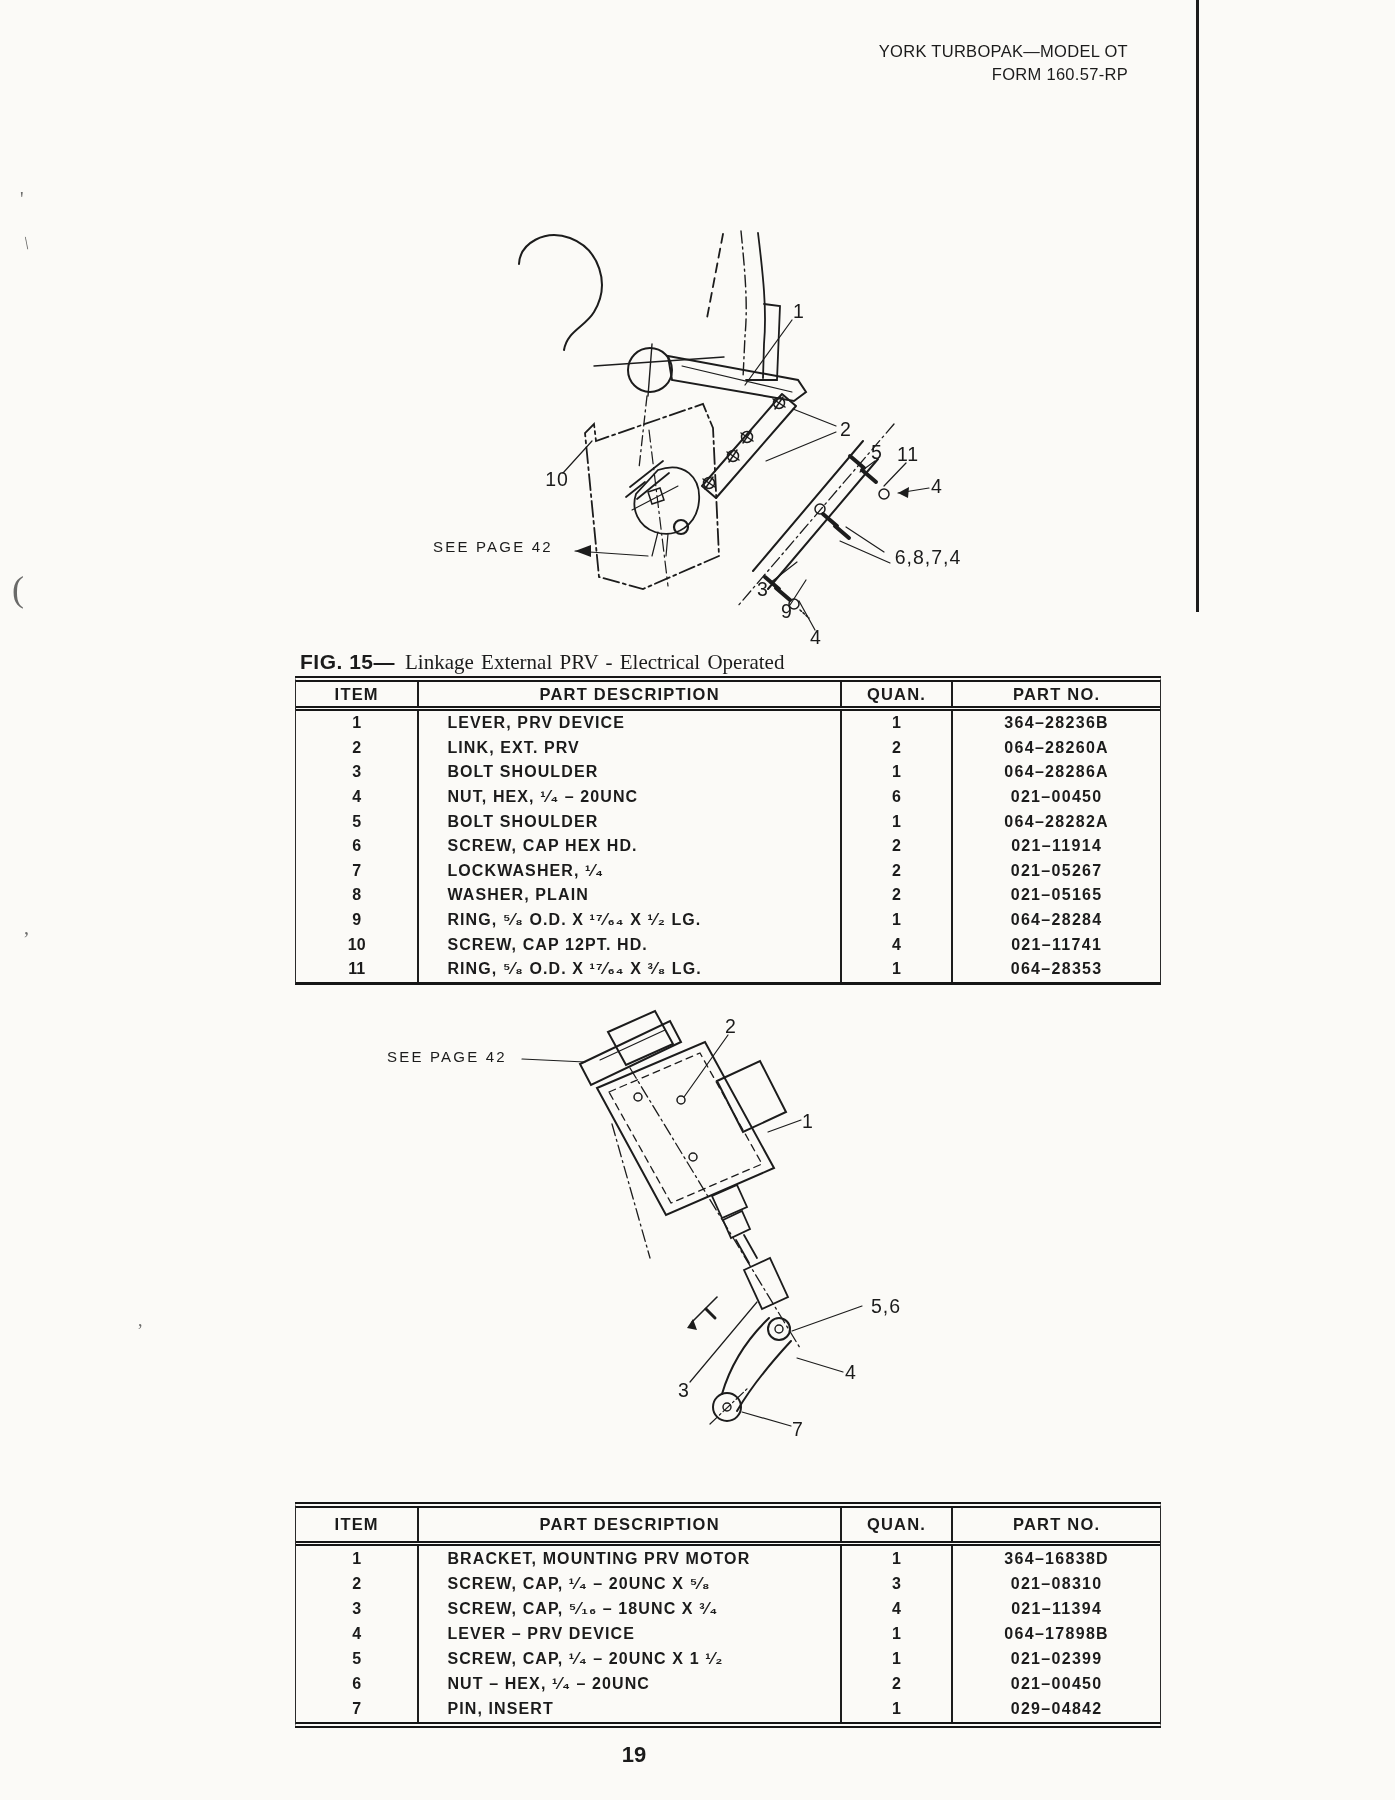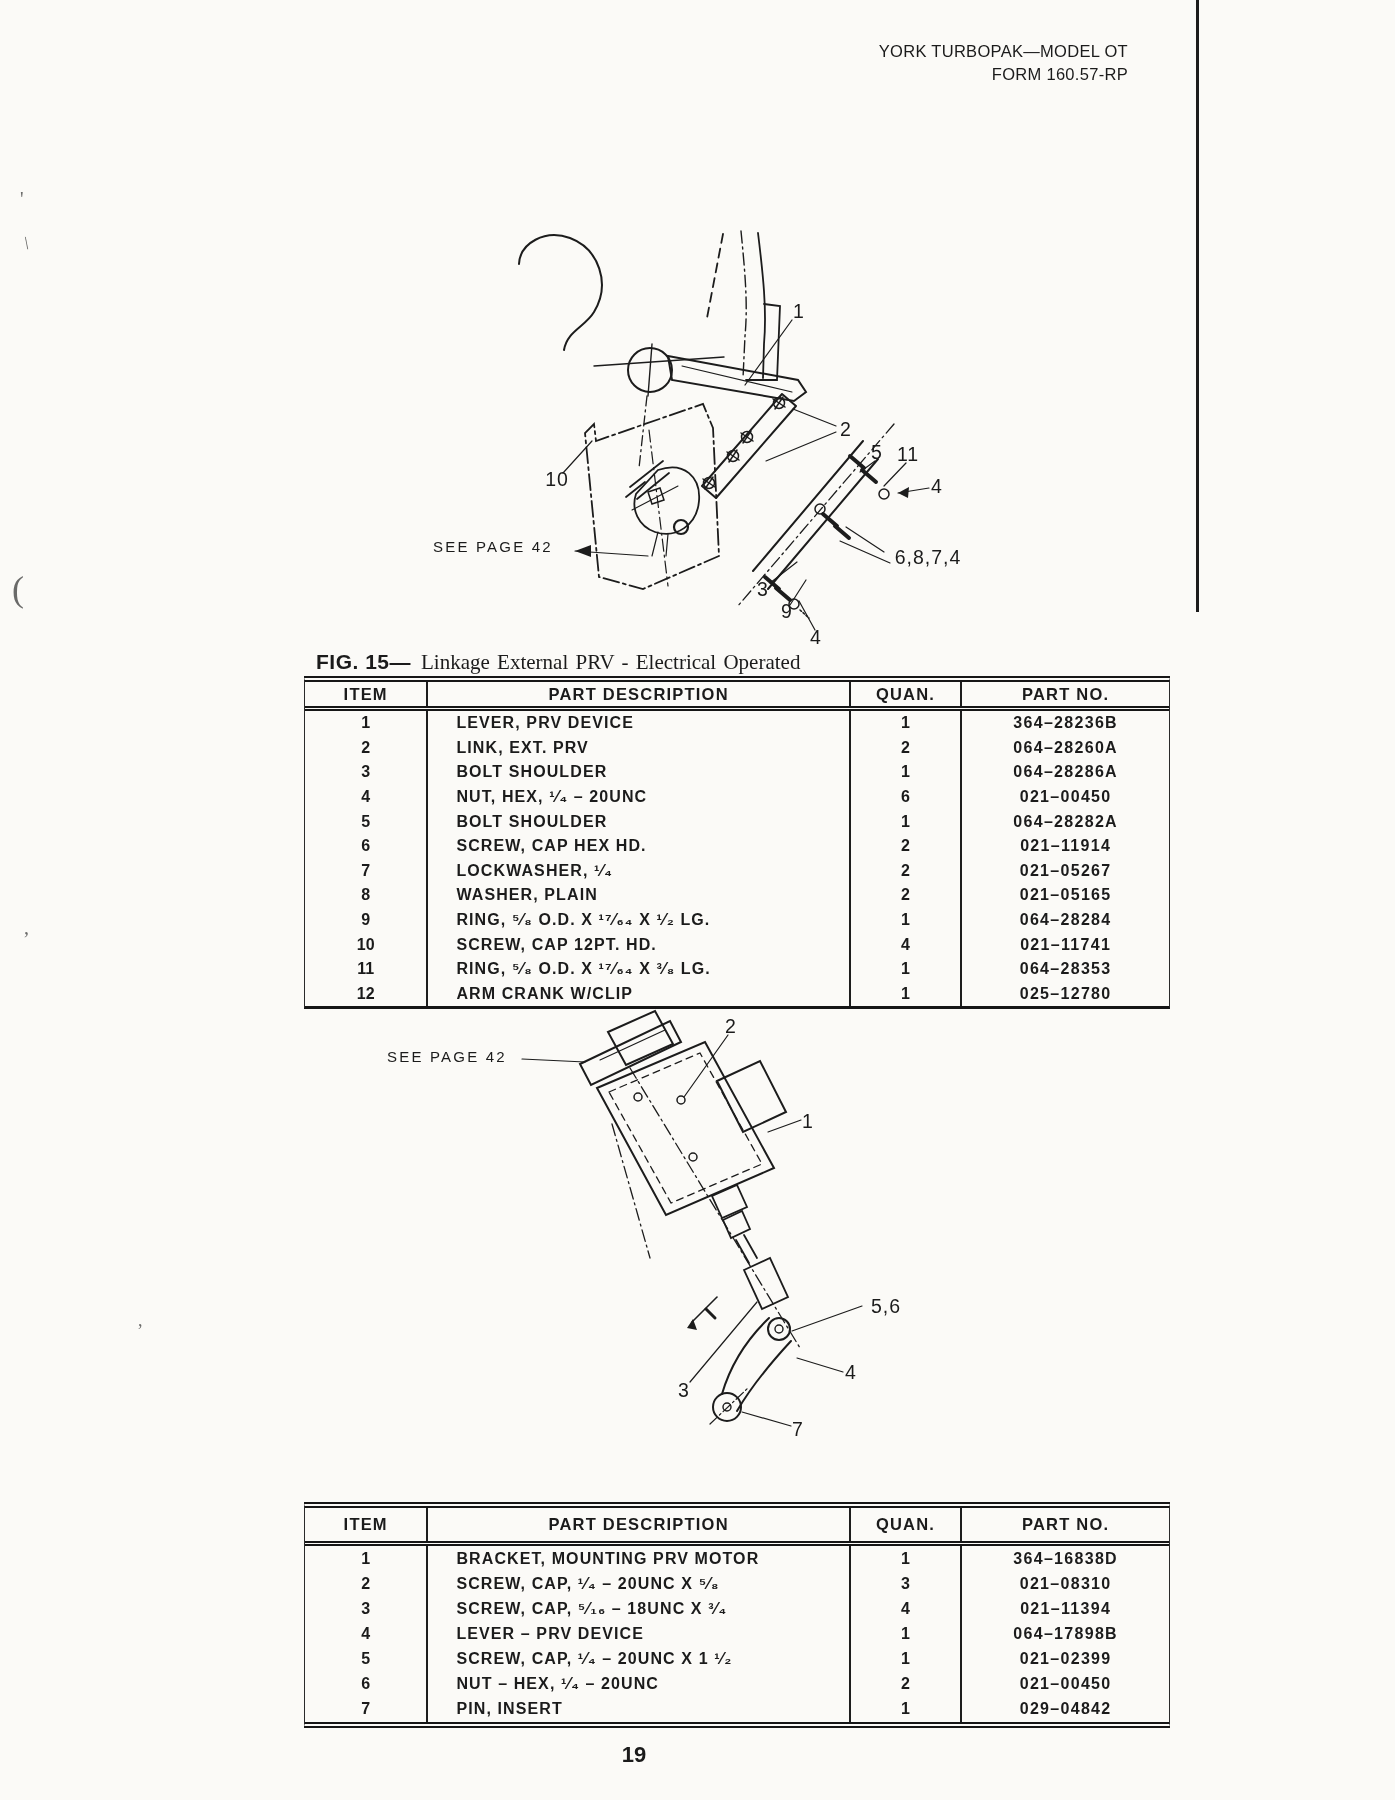--- a/index.html
+++ b/index.html
@@ -12,25 +12,25 @@
   .vline{left:1196px;top:0;width:3px;height:612px;background:#1c1c1c;}
   
   .titleblock{left:712px;top:136px;transform:translateX(-50%);text-align:center;white-space:nowrap;}
   .titleblock .t1,.titleblock .t2{font-size:22px;font-weight:bold;letter-spacing:.6px;line-height:28px;}
   .titleblock .t3{font-size:18px;font-weight:bold;letter-spacing:.4px;line-height:26px;}
   
   svg{position:absolute;overflow:visible;}
   .co{position:absolute;transform:translate(-50%,-50%);font-size:19.5px;letter-spacing:1px;white-space:nowrap;}
   .seepage{position:absolute;font-size:15px;letter-spacing:2.2px;white-space:nowrap;}
   
-  .cap{position:absolute;left:316px;white-space:nowrap;}
+  .cap{position:absolute;left:300px;white-space:nowrap;}
   .cap .figlab{font-size:21px;font-weight:bold;letter-spacing:.5px;}
   .cap .figtxt{font-family:"Liberation Serif",serif;font-size:21px;margin-left:10px;word-spacing:2px;}
   
-  .ptbl{position:absolute;left:304px;width:864px;border-top:6px double #161616;
+  .ptbl{position:absolute;left:295px;width:864px;border-top:6px double #161616;
         border-left:1.5px solid #2a2a2a;border-right:1.5px solid #2a2a2a;background:transparent;}
   .ptbl.t1{top:676px;border-bottom:3px solid #161616;}
   .ptbl.t2{top:1502px;border-bottom:6px double #161616;}
   .ptbl table{width:100%;border-collapse:collapse;table-layout:fixed;}
   .ptbl col.ci{width:122px}.ptbl col.cd{width:421px}.ptbl col.cq{width:111px}.ptbl col.cp{width:207px}
   .ptbl th{border-bottom:5px double #161616;font-size:16.5px;font-weight:bold;letter-spacing:1.2px;padding:0;}
   .t1 th{height:24px}.t2 th{height:33px}
   .ptbl td{padding:0;font-size:16px;font-weight:bold;vertical-align:middle;}
   .t1 td{height:24.6px}.t2 td{height:25.1px}
   .ptbl .ci2,.ptbl .cq2{text-align:center;}
@@ -230,26 +230,20 @@
             <td class="cd2 b">SCREW, CAP 12PT. HD.</td>
             <td class="cq2 b">4</td>
             <td class="cp2 b">021–11741</td>
           </tr>
         <tr>
             <td class="ci2">11</td>
             <td class="cd2 b">RING, ⁵⁄₈ O.D. X ¹⁷⁄₆₄ X ³⁄₈ LG.</td>
             <td class="cq2 b">1</td>
             <td class="cp2 b">064–28353</td>
           </tr>
-        <tr>
-            <td class="ci2">12</td>
-            <td class="cd2 b">ARM CRANK W/CLIP</td>
-            <td class="cq2 b">1</td>
-            <td class="cp2 b">025–12780</td>
-          </tr>
       </tbody>
     </table>
   </div>
 
   <svg style="left:380px;top:1008px" width="500" height="422" viewBox="380 1008 500 422" fill="none" stroke="#1c1c1c" stroke-width="2" stroke-linecap="round">
     <g stroke-width="1.3">
       <path d="M 630,1068 L 800,1348" stroke-dasharray="12,4,2,4"></path>
       <path d="M 612,1124 L 650,1258" stroke-dasharray="12,4,2,4"></path>
     </g>
     <g>

